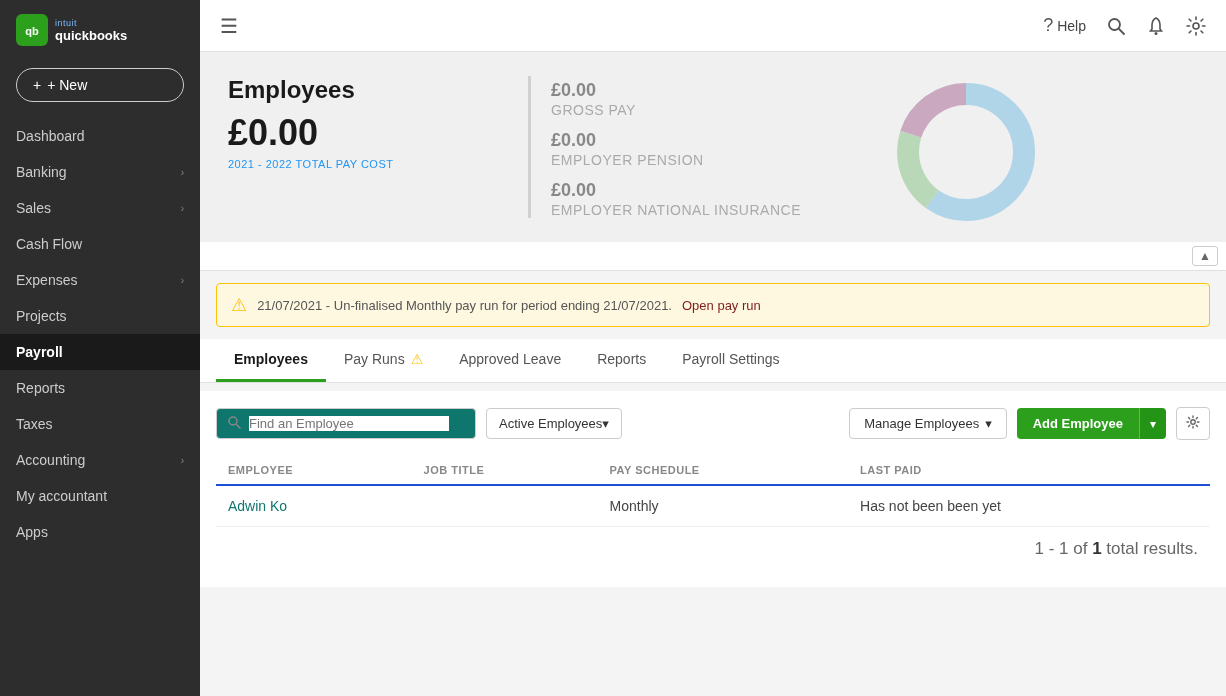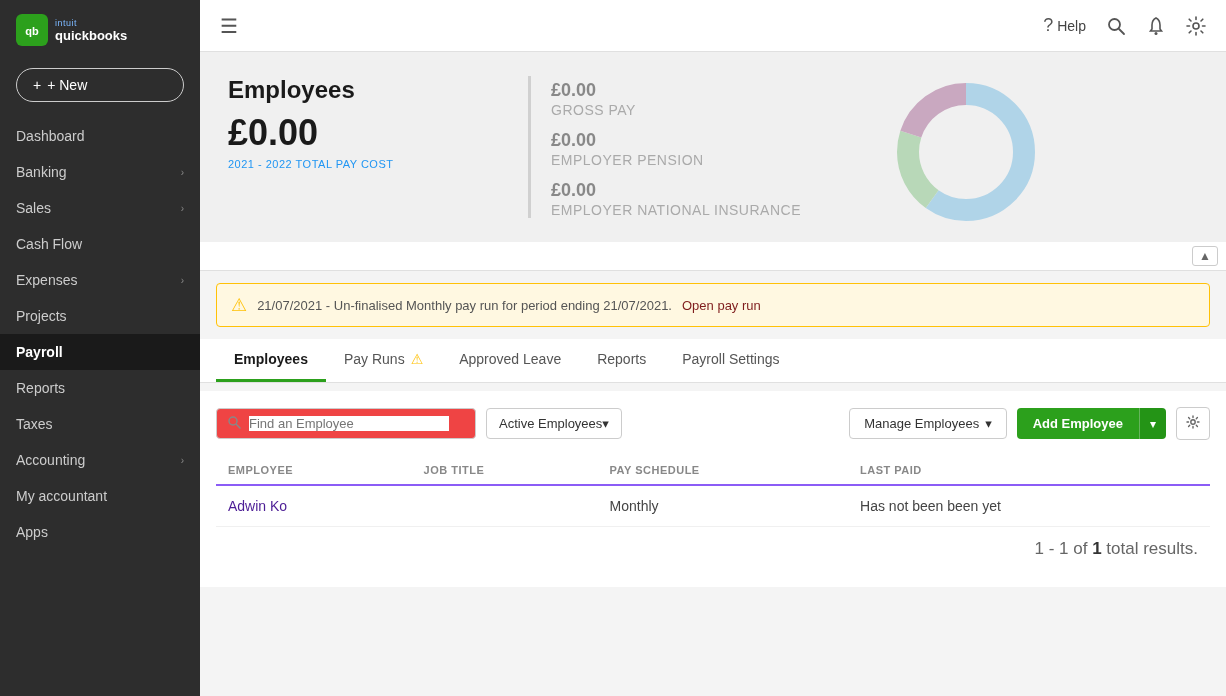--- a/index.html
+++ b/index.html
@@ -196,21 +196,21 @@
       align-items: center;
       gap: 10px;
       margin-bottom: 16px;
     }
     .search-wrap {
       display: flex;
       align-items: center;
       border: 1px solid #ccc;
       border-radius: 4px;
       padding: 6px 10px;
-      background: #ef4444;
+      background: #0f766e;
       gap: 8px;
       min-width: 260px;
     }
     .search-wrap input {
       border: none;
       outline: none;
       font-size: 13px;
       width: 200px;
       color: #888;
     }
@@ -278,37 +278,37 @@
       border: 1px solid #ccc;
       border-radius: 4px;
       padding: 7px 9px;
       cursor: pointer;
       color: #666;
       font-size: 14px;
     }
 
     
     .employee-table { width: 100%; border-collapse: collapse; }
-    .employee-table thead tr { border-bottom: 2px solid #8b5cf6; }
+    .employee-table thead tr { border-bottom: 2px solid #1d4ed8; }
     .employee-table th {
       text-align: left;
       padding: 8px 12px;
       font-size: 11px;
       font-weight: 700;
       color: #888;
       letter-spacing: 0.5px;
       text-transform: uppercase;
     }
     .employee-table tbody tr { border-bottom: 1px solid #f0f0f0; }
     .employee-table td {
       padding: 12px 12px;
       font-size: 14px;
       color: #444;
     }
-    .employee-link { color: #4c1d95; cursor: pointer; text-decoration: none; }
+    .employee-link { color: #0f766e; cursor: pointer; text-decoration: none; }
 
     .results-count {
       text-align: right;
       padding: 12px;
       font-size: 17px;
       color: #666;
     }
     .results-count strong { font-weight: 700; color: #333; }
 
     

